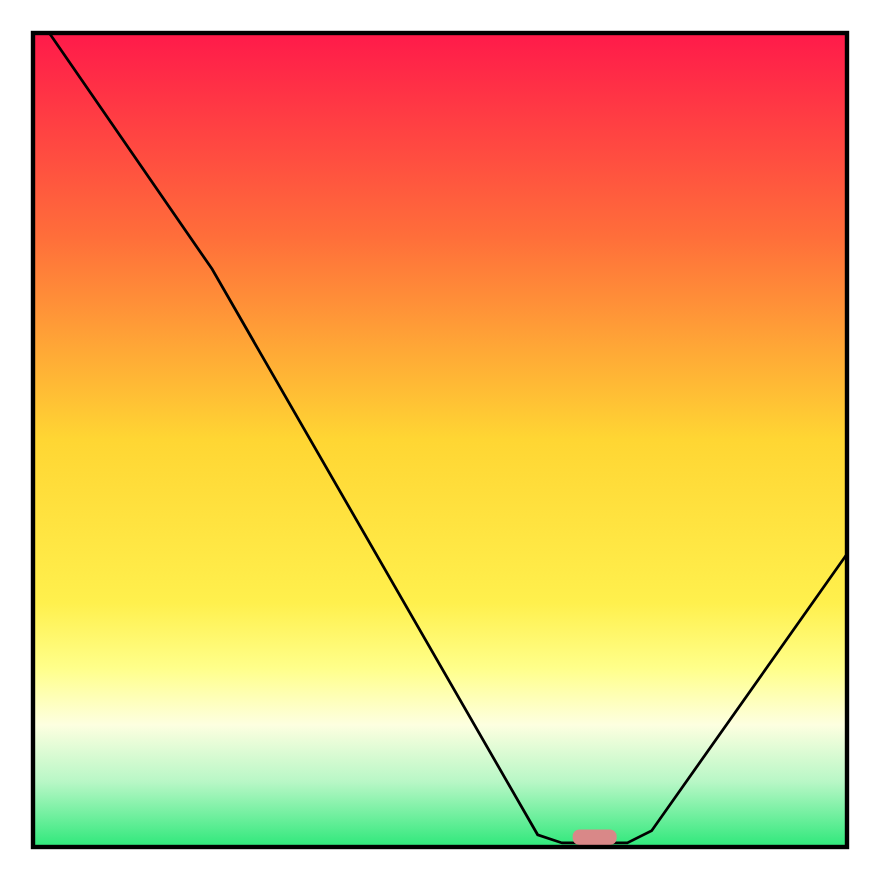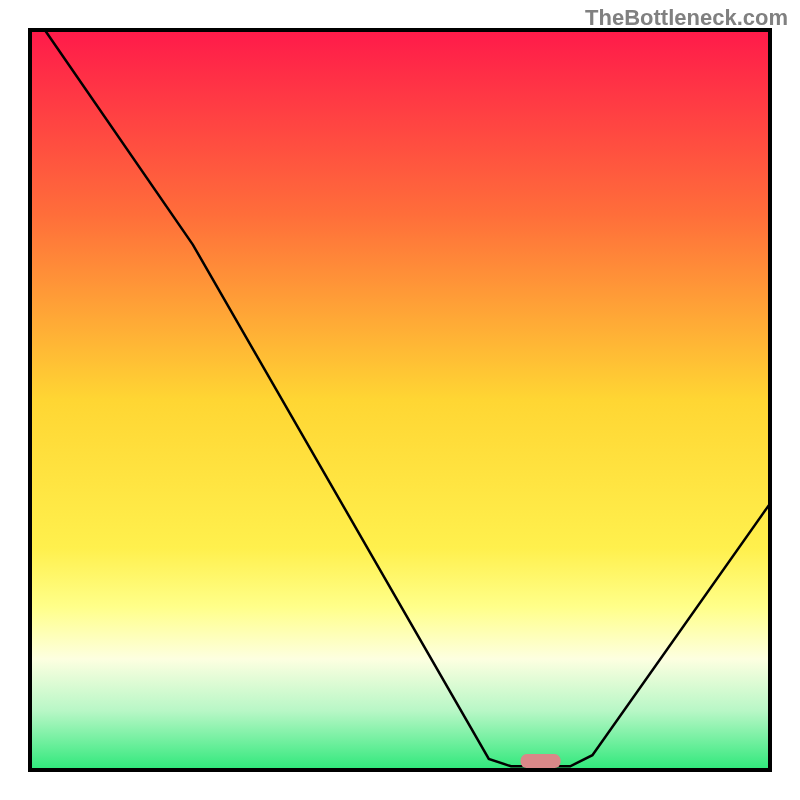--- a/index.html
+++ b/index.html
@@ -28,21 +28,20 @@
   z-index: 10;
 }
 svg {
   display: block;
 }
 </style>
 </head>
 <body>
 
 <div class="chart-container">
-  <div class="watermark">TheBottleneck.com</div>
   <svg width="800" height="800" viewBox="0 0 800 800">
     <defs>
       <linearGradient id="bg-grad" x1="0" y1="0" x2="0" y2="1">
 
       <stop offset="0%" stop-color="#ff1a4a"></stop>
           <stop offset="25%" stop-color="#ff6e3a"></stop>
           <stop offset="50%" stop-color="#ffd633"></stop>
           <stop offset="70%" stop-color="#fff04d"></stop>
           <stop offset="78%" stop-color="#ffff8a"></stop>
           <stop offset="85%" stop-color="#fdffe0"></stop>

